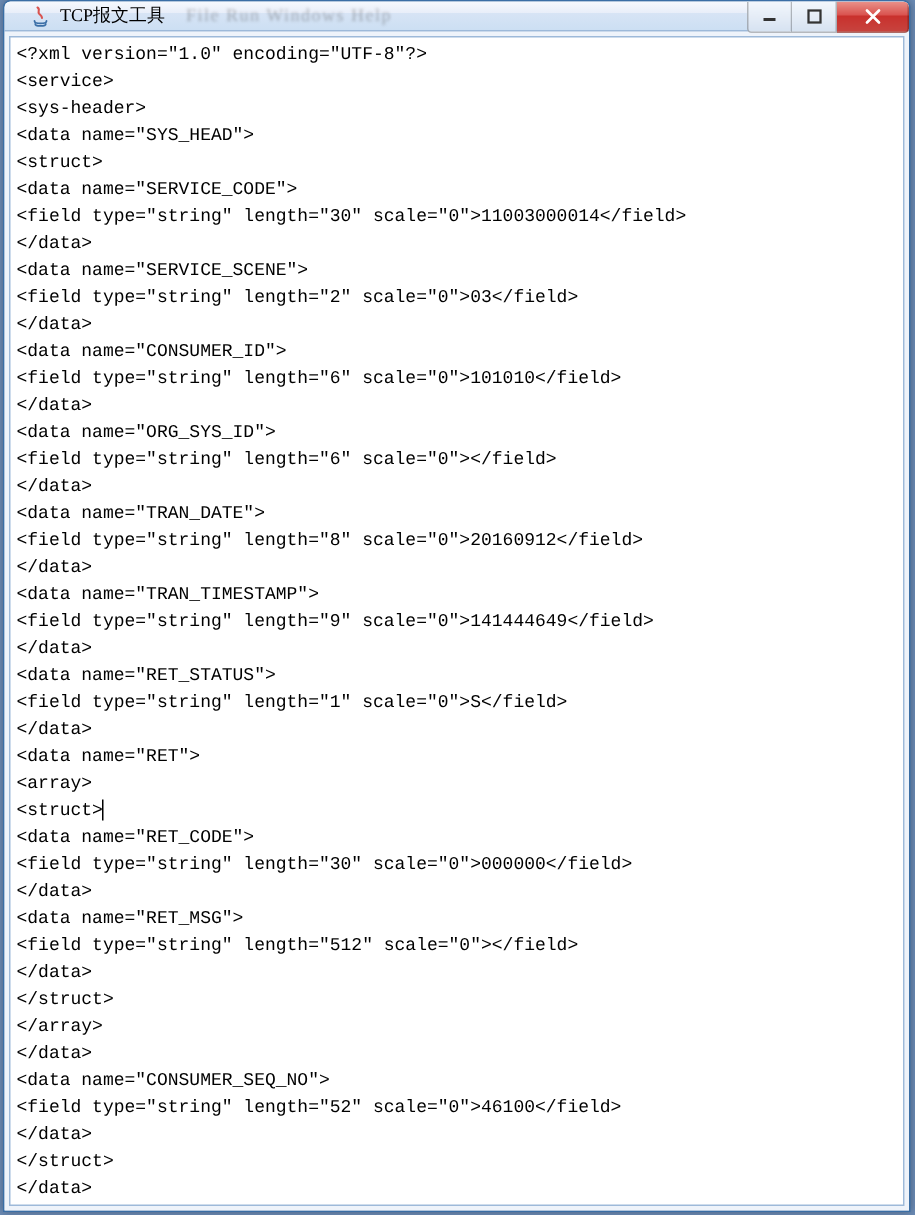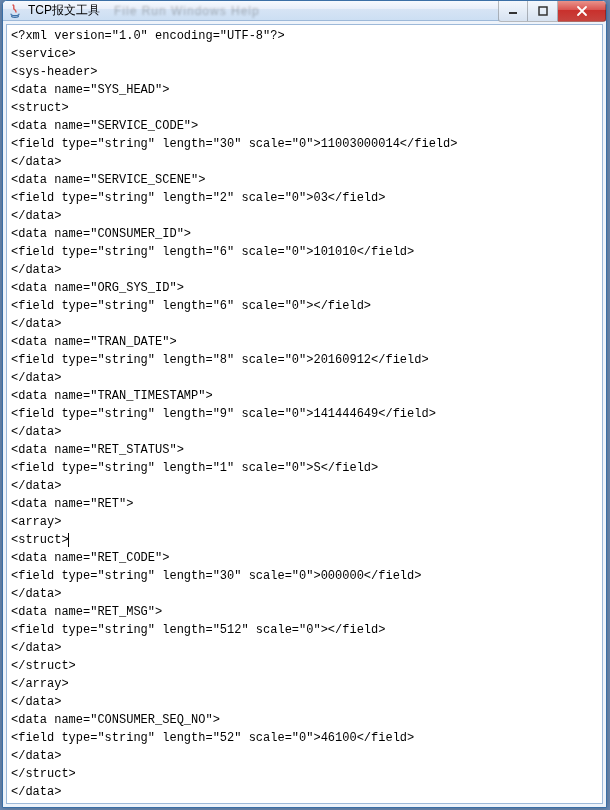--- a/index.html
+++ b/index.html
@@ -24,22 +24,23 @@
     display: flex;
     flex-direction: column;
     overflow: hidden;
   }
   .titlebar {
     height: 30px;
     background: linear-gradient(to bottom, #f6f9fe 0%, #e8eef9 40%, #d7e4f5 41%, #ccdff3 100%);
     border-bottom: 1px solid #9db9d9;
     display: flex;
     align-items: center;
-    padding: 0 2px 0 4px;
+    padding: 0 2px 0 16px;
     position: relative;
+    font-family: Liberation Serif, serif;
   }
   .java-icon {
     width: 16px;
     height: 16px;
     margin-right: 5px;
     display: inline-flex;
     align-items: center;
     justify-content: center;
   }
   .java-icon svg { width: 16px; height: 16px; }

